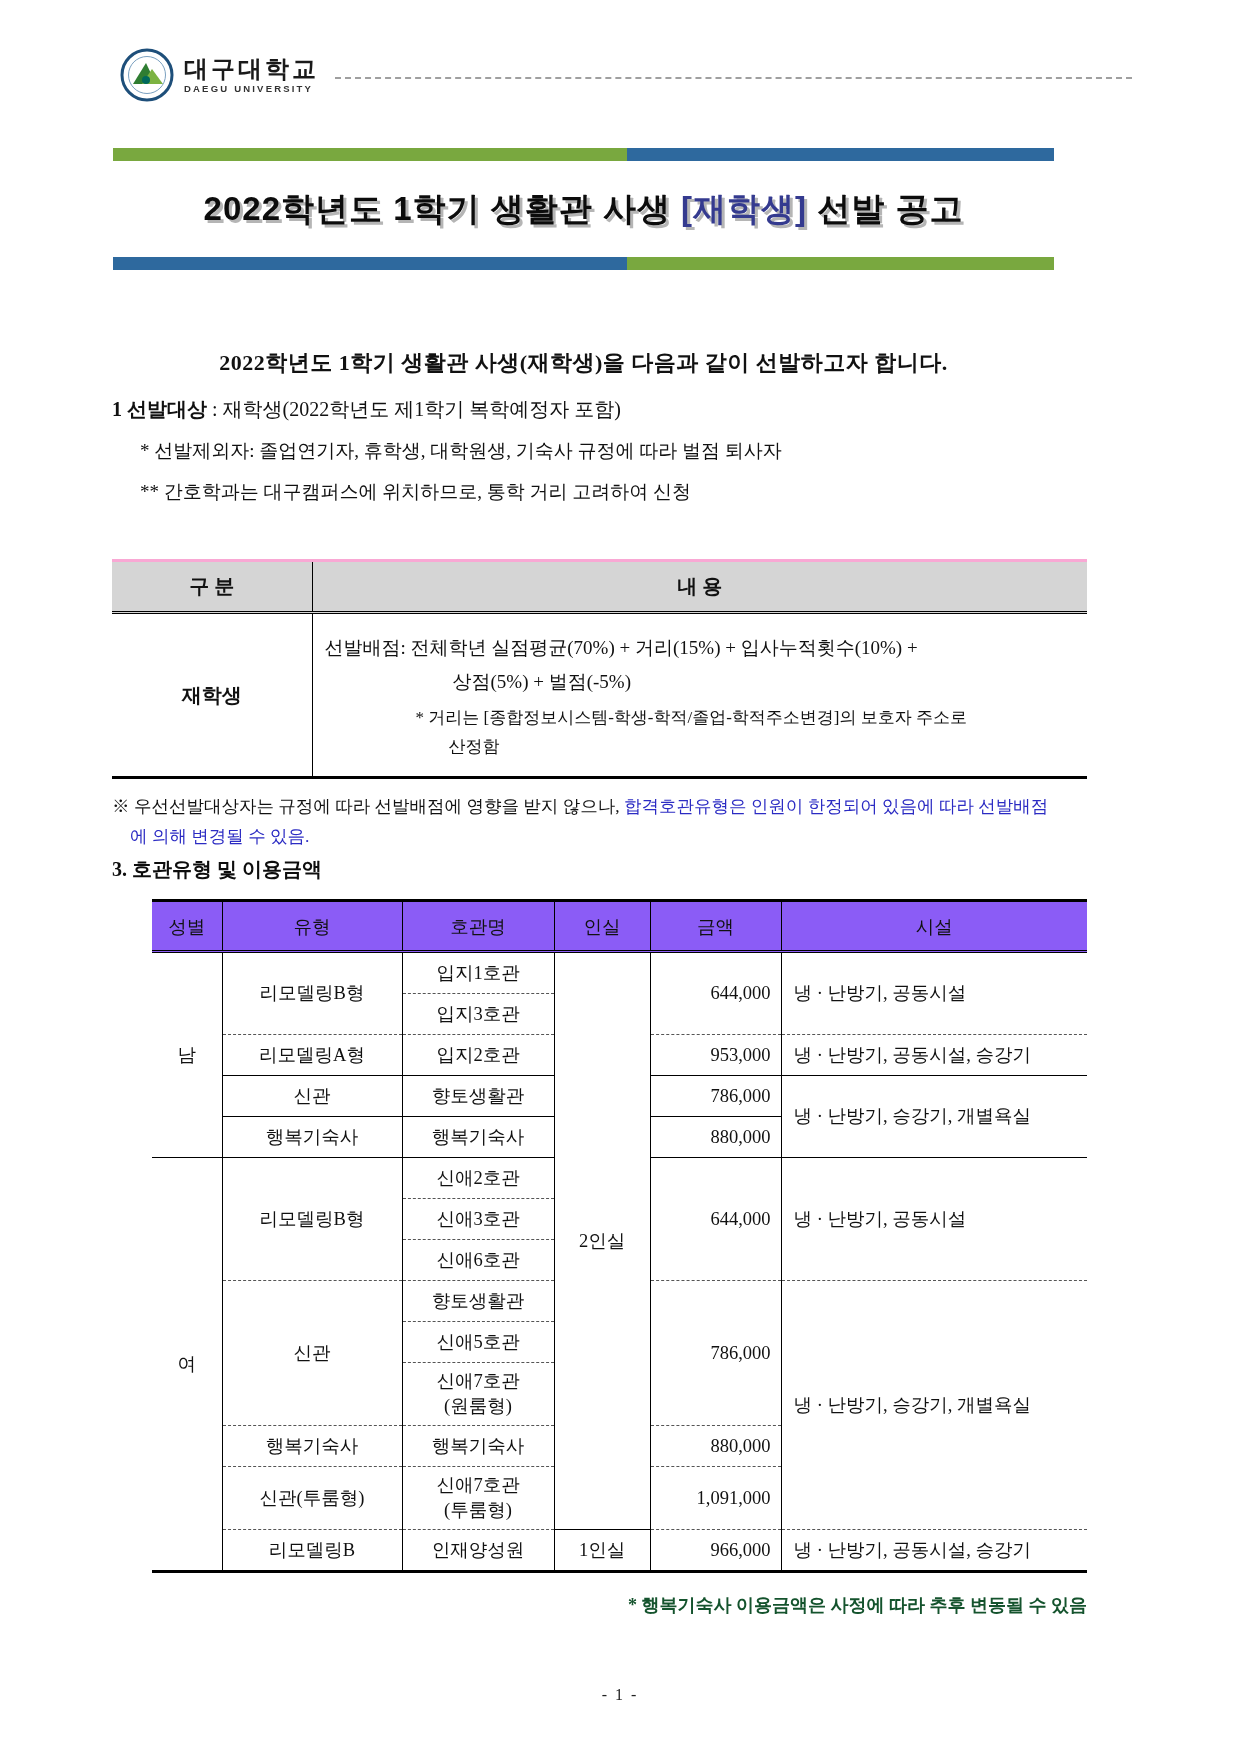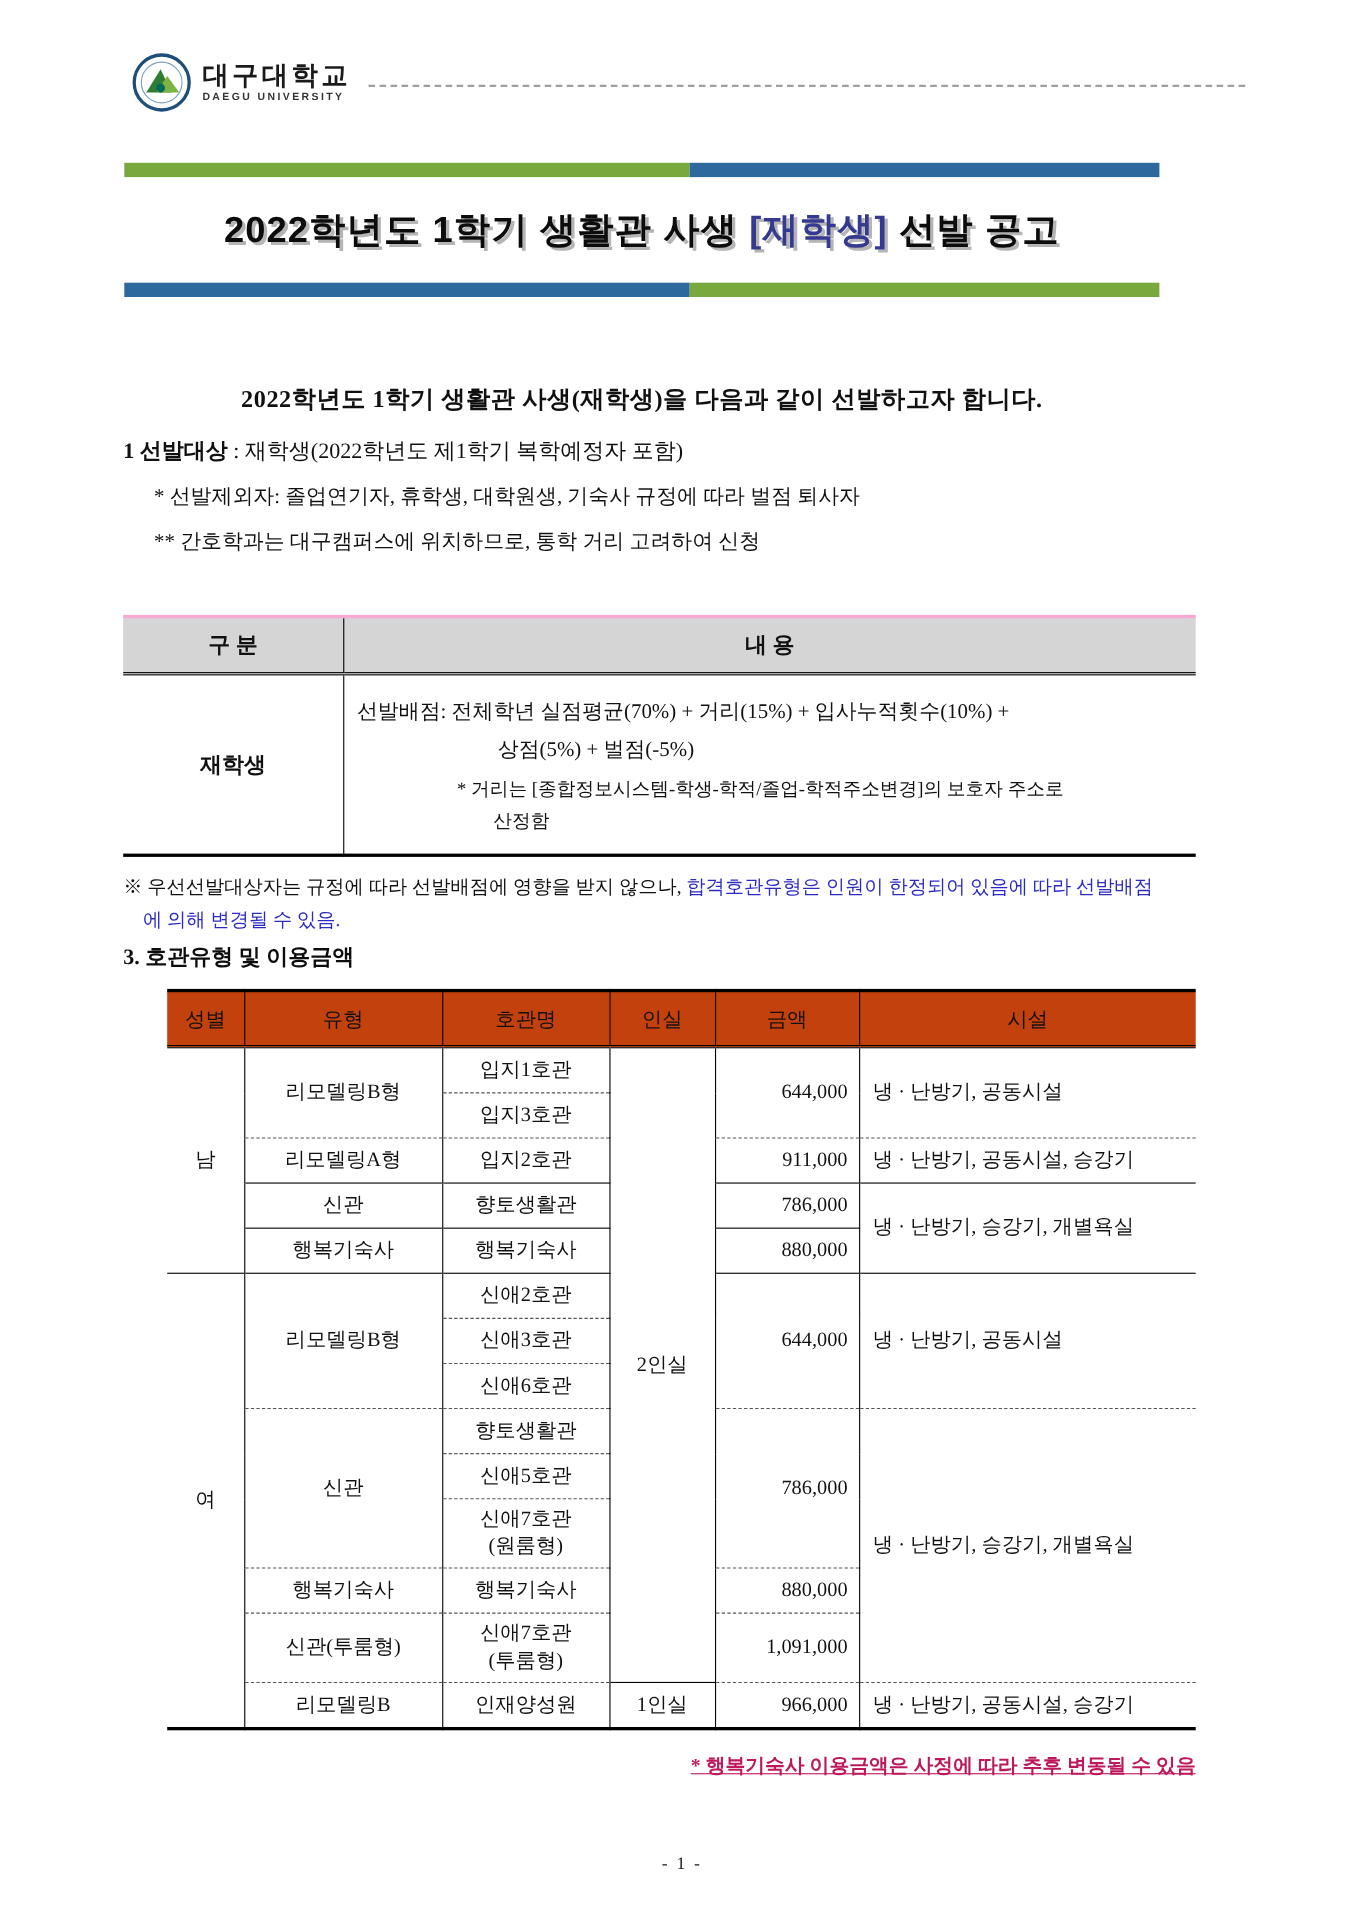--- a/index.html
+++ b/index.html
@@ -61,21 +61,21 @@
   .t1-note1{padding-left:103px;font-size:17px;line-height:30px;margin-top:4px;}
   .t1-note2{padding-left:136px;font-size:17px;line-height:28px;}
 
   .remark{margin-top:12px;font-size:17.5px;line-height:30px;padding-left:18px;text-indent:-18px;width:960px;}
   .remark .link{text-underline-offset:3px;}
 
   
   .sec3{position:absolute;top:856px;left:112px;width:985px;}
   table.t2{border-collapse:collapse;width:935px;margin:16px 0 0 40px;table-layout:fixed;
            border-top:3px solid #000;border-bottom:3px solid #000;font-size:18.5px;}
-  table.t2 th{background:#c2410c;height:46px;font-weight:normal;
+  table.t2 th{background:#8b5cf6;height:46px;font-weight:normal;
               border-bottom:3px double #000;}
   table.t2 td{height:38px;text-align:center;vertical-align:middle;line-height:1.35;}
   table.t2 td.tall{height:60px;}
   table.t2 th.c1,table.t2 th.c2,table.t2 th.c3,table.t2 th.c4,table.t2 th.c5,
   table.t2 td.c1,table.t2 td.c2,table.t2 td.c3,table.t2 td.c4,table.t2 td.c5{border-left:1px solid #000;}
   table.t2 td.c4{text-align:right;padding-right:10px;}
   table.t2 td.c5{text-align:left;padding-left:12px;}
   table.t2 td.t-dash{border-top:1px dashed #555;}
   table.t2 td.t-solid{border-top:1px solid #000;}
 
@@ -179,21 +179,21 @@
             <td class="c3" rowspan="13">2인실</td>
             <td class="c4" rowspan="2">644,000</td>
             <td class="c5" rowspan="2">냉 · 난방기, 공동시설</td>
           </tr>
           <tr>
             <td class="c2 t-dash">입지3호관</td>
           </tr>
           <tr>
             <td class="c1 t-dash">리모델링A형</td>
             <td class="c2 t-dash">입지2호관</td>
-            <td class="c4 t-dash">911,000</td>
+            <td class="c4 t-dash">953,000</td>
             <td class="c5 t-dash">냉 · 난방기, 공동시설, 승강기</td>
           </tr>
           <tr>
             <td class="c1 t-solid">신관</td>
             <td class="c2 t-solid">향토생활관</td>
             <td class="c4 t-solid">786,000</td>
             <td class="c5 t-solid" rowspan="2">냉 · 난방기, 승강기, 개별욕실</td>
           </tr>
           <tr>
             <td class="c1 t-solid">행복기숙사</td>
@@ -237,18 +237,18 @@
           </tr>
           <tr>
             <td class="c1 t-dash">리모델링B</td>
             <td class="c2 t-dash">인재양성원</td>
             <td class="c3 t-solid">1인실</td>
             <td class="c4 t-dash">966,000</td>
             <td class="c5 t-dash">냉 · 난방기, 공동시설, 승강기</td>
           </tr>
         </tbody>
     </table>
-    <div class="red-note" style="color: #be185d; text-decoration: underline;">* 행복기숙사 이용금액은 사정에 따라 추후 변동될 수 있음</div>
+    <div class="red-note" style="color: #14532d;">* 행복기숙사 이용금액은 사정에 따라 추후 변동될 수 있음</div>
   </div>
 
   <div class="footer">- 1 -</div>
 
 </div>
 
 </body></html>

